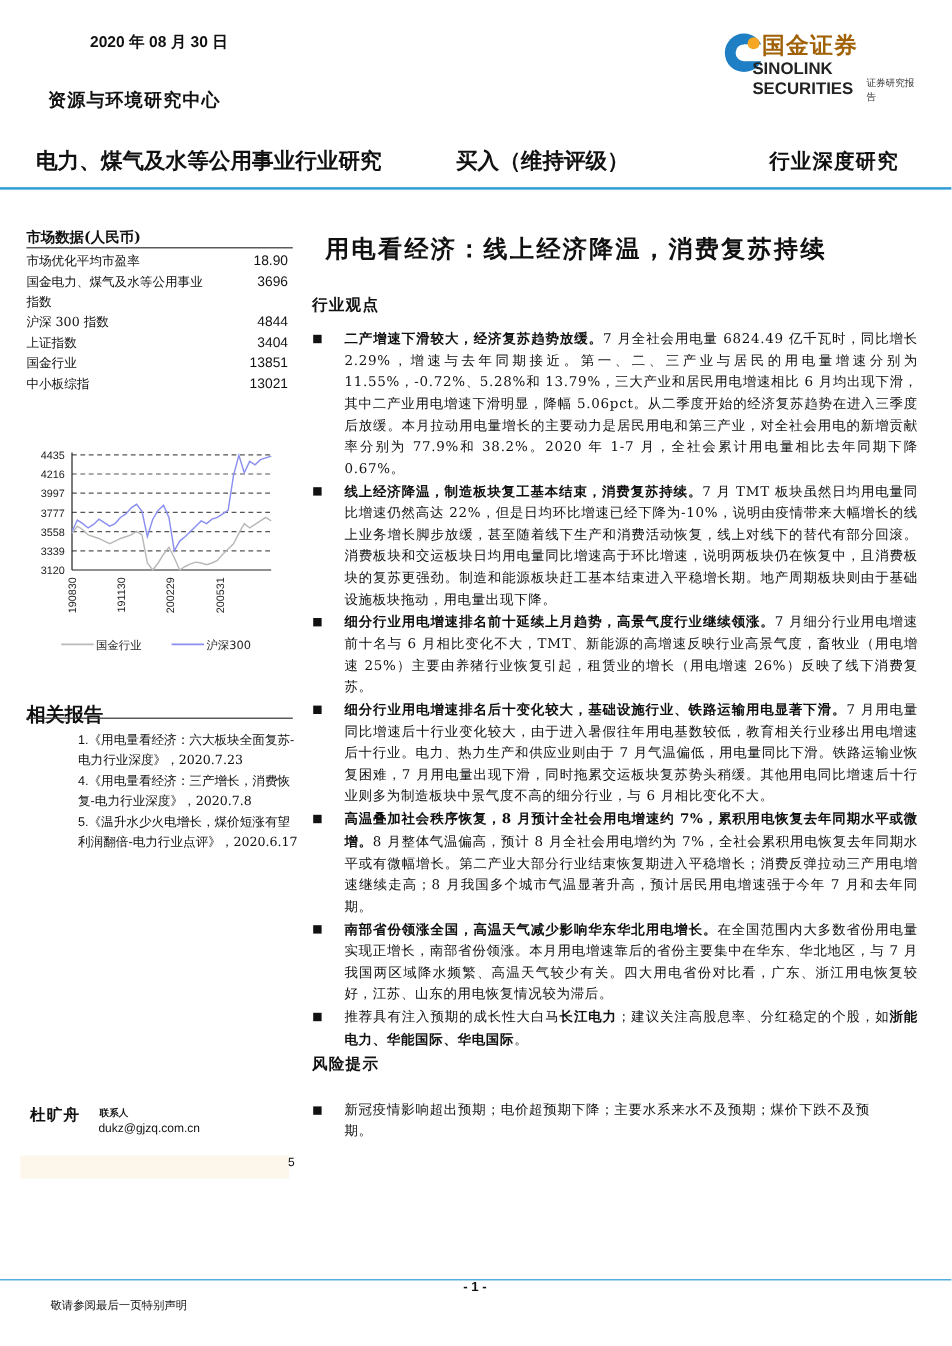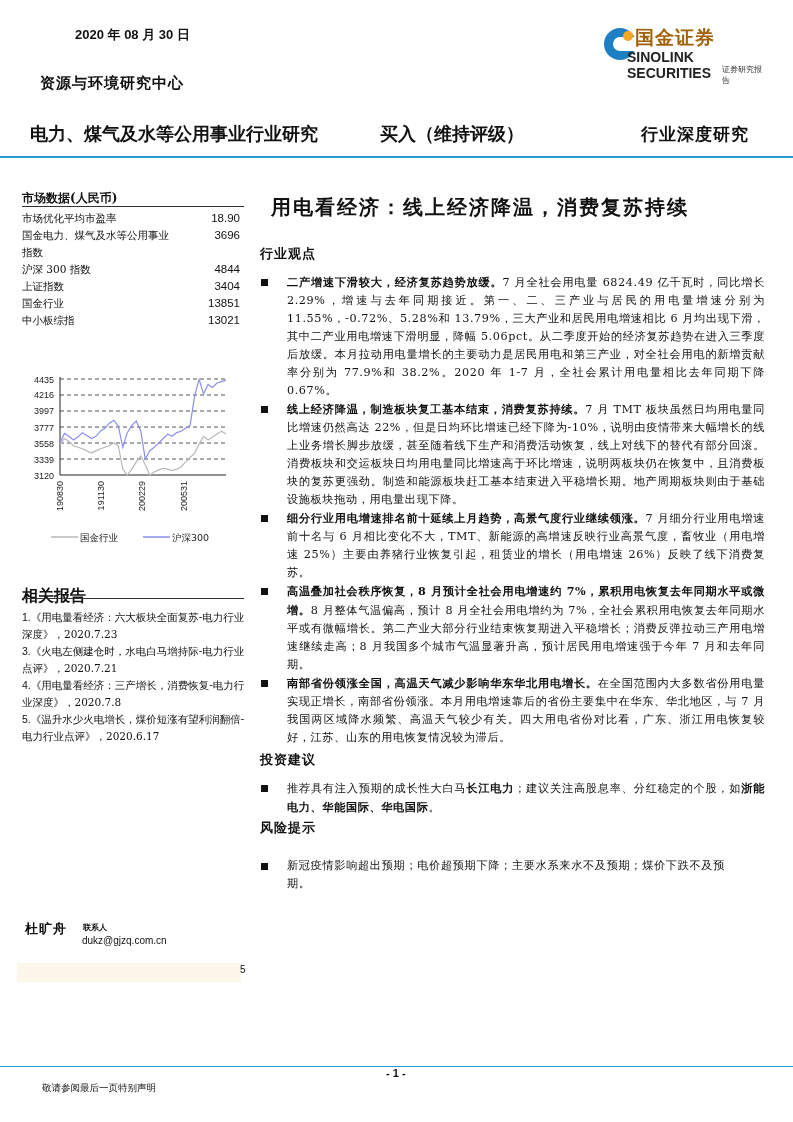--- a/index.html
+++ b/index.html
@@ -22,21 +22,21 @@
   
   .side { left:22px; top:190px; width:222px; }
   .side-title { font-size:12px; font-weight:bold; font-family:"DejaVu Serif", serif; margin-bottom:3px; }
   .side-line { position:absolute; left:22px; top:206px; width:222px; height:1px; background:#333; }
   .mrow { display:flex; justify-content:space-between; font-size:10.5px; line-height:17px; font-family:"DejaVu Serif", serif; }
   .mrow .val { font-family:"Liberation Sans", sans-serif; font-size:11.5px; padding-right:4px; }
   .chart { left:18px; top:368px; width:225px; height:185px; }
   .rel { left:22px; top:586px; width:228px; }
   .rel-title { font-size:16px; font-weight:bold; font-family:"DejaVu Serif", serif; margin-bottom:2px; }
   .rel-line { position:absolute; left:22px; top:598px; width:222px; height:1px; background:#333; }
-  .rel-item { font-size:10.5px; line-height:17px; font-family:"DejaVu Serif", serif; }
+  .rel-item { font-size:10.5px; line-height:17px; font-family:"DejaVu Serif", serif;margin-left:43px; }
   .rel-item .num { font-family:"Liberation Sans", sans-serif; }
   .analyst { left:25px; top:920px; width:230px; }
   .an-name { position:absolute; left:0; top:0; font-size:13px; font-weight:bold; font-family:"DejaVu Serif", serif; letter-spacing:1px; }
   .an-role { position:absolute; left:58px; top:2px; font-size:8px; font-weight:bold; }
   .an-email { position:absolute; left:57px; top:15px; font-size:10px; font-family:"Liberation Sans", sans-serif; }
   .redact { left:17px; top:963px; width:224px; height:19px; background:#fdf6ea; }
   .redact-tail { left:240px; top:964px; font-size:10px; font-family:"Liberation Sans", sans-serif; }
 
   
   .title { left:271px; top:194px; font-size:20px; font-weight:bold; font-family:"DejaVu Serif", serif; letter-spacing:2px; }
@@ -129,45 +129,44 @@
       <line x1="33" x2="60" y1="169" y2="169" stroke="#b9b9b9" stroke-width="1.5"></line>
       <text x="62" y="173" font-size="9.5" fill="#222">国金行业</text>
       <line x1="125" x2="152" y1="169" y2="169" stroke="#8a8ff0" stroke-width="1.5"></line>
       <text x="154" y="173" font-size="9.5" fill="#222">沪深300</text>
     </svg>
 </div>
 
 <div class="abs rel">
   <div class="rel-title">相关报告</div>
   <div class="rel-item"><span class="num">1.</span><span>《用电量看经济：六大板块全面复苏-电力行业深度》，2020.7.23</span></div>
-  <div class="rel-item"><span class="num">3.</span><span>《火电左侧建仓时，水电白马增持际-电力行业点评》，2020.7.21</span></div>
   <div class="rel-item"><span class="num">4.</span><span>《用电量看经济：三产增长，消费恢复-电力行业深度》，2020.7.8</span></div>
   <div class="rel-item"><span class="num">5.</span><span>《温升水少火电增长，煤价短涨有望利润翻倍-电力行业点评》，2020.6.17</span></div>
 </div>
 <div class="rel-line"></div>
 
 <div class="abs analyst">
   <div class="an-name">杜旷舟</div>
   <div class="an-role">联系人</div>
   <div class="an-email">dukz@gjzq.com.cn</div>
 </div>
 <div class="abs redact"></div>
 <div class="abs redact-tail">5</div>
 
 <div class="abs title">用电看经济：线上经济降温，消费复苏持续</div>
 
 <div class="abs main" style="top:245px;">
   <div class="sec" style="margin-bottom:10px;">行业观点</div>
   <div class="bullet"><b>二产增速下滑较大，经济复苏趋势放缓。</b><span>7 月全社会用电量 6824.49 亿千瓦时，同比增长 2.29%，增速与去年同期接近。第一、二、三产业与居民的用电量增速分别为 11.55%，-0.72%、5.28%和 13.79%，三大产业和居民用电增速相比 6 月均出现下滑，其中二产业用电增速下滑明显，降幅 5.06pct。从二季度开始的经济复苏趋势在进入三季度后放缓。本月拉动用电量增长的主要动力是居民用电和第三产业，对全社会用电的新增贡献率分别为 77.9%和 38.2%。2020 年 1-7 月，全社会累计用电量相比去年同期下降 0.67%。</span></div>
   <div class="bullet"><b>线上经济降温，制造板块复工基本结束，消费复苏持续。</b><span>7 月 TMT 板块虽然日均用电量同比增速仍然高达 22%，但是日均环比增速已经下降为-10%，说明由疫情带来大幅增长的线上业务增长脚步放缓，甚至随着线下生产和消费活动恢复，线上对线下的替代有部分回滚。消费板块和交运板块日均用电量同比增速高于环比增速，说明两板块仍在恢复中，且消费板块的复苏更强劲。制造和能源板块赶工基本结束进入平稳增长期。地产周期板块则由于基础设施板块拖动，用电量出现下降。</span></div>
   <div class="bullet"><b>细分行业用电增速排名前十延续上月趋势，高景气度行业继续领涨。</b><span>7 月细分行业用电增速前十名与 6 月相比变化不大，TMT、新能源的高增速反映行业高景气度，畜牧业（用电增速 25%）主要由养猪行业恢复引起，租赁业的增长（用电增速 26%）反映了线下消费复苏。</span></div>
+  <div class="bullet"><b>细分行业用电增速排名后十变化较大，基础设施行业、铁路运输用电显著下滑。</b><span>7 月用电量同比增速后十行业变化较大，由于进入暑假往年用电基数较低，教育相关行业移出用电增速后十行业。电力、热力生产和供应业则由于 7 月气温偏低，用电量同比下滑。铁路运输业恢复困难，7 月用电量出现下滑，同时拖累交运板块复苏势头稍缓。其他用电同比增速后十行业则多为制造板块中景气度不高的细分行业，与 6 月相比变化不大。</span></div>
   <div class="bullet"><b>高温叠加社会秩序恢复，8 月预计全社会用电增速约 7%，累积用电恢复去年同期水平或微增。</b><span>8 月整体气温偏高，预计 8 月全社会用电增约为 7%，全社会累积用电恢复去年同期水平或有微幅增长。第二产业大部分行业结束恢复期进入平稳增长；消费反弹拉动三产用电增速继续走高；8 月我国多个城市气温显著升高，预计居民用电增速强于今年 7 月和去年同期。</span></div>
   <div class="bullet"><b>南部省份领涨全国，高温天气减少影响华东华北用电增长。</b><span>在全国范围内大多数省份用电量实现正增长，南部省份领涨。本月用电增速靠后的省份主要集中在华东、华北地区，与 7 月我国两区域降水频繁、高温天气较少有关。四大用电省份对比看，广东、浙江用电恢复较好，江苏、山东的用电恢复情况较为滞后。</span></div>
 
-  <div class="sec" style="margin:4px 0 10px;">投资建议</div>
   <div class="bullet"><span>推荐具有注入预期的成长性大白马</span><b>长江电力</b><span>；建议关注高股息率、分红稳定的个股，如</span><b>浙能电力、华能国际、华电国际</b><span>。</span></div>
 
   <div class="sec" style="margin:2px 0 10px;">风险提示</div>
   <div class="bullet" style="padding-right:40px;margin-top:20px;"><span>新冠疫情影响超出预期；电价超预期下降；主要水系来水不及预期；煤价下跌不及预期。</span></div>
 </div>
 
 <div class="abs bottomline"></div>
 <div class="abs pageno">- 1 -</div>
 <div class="abs disclaimer">敬请参阅最后一页特别声明</div>
 

